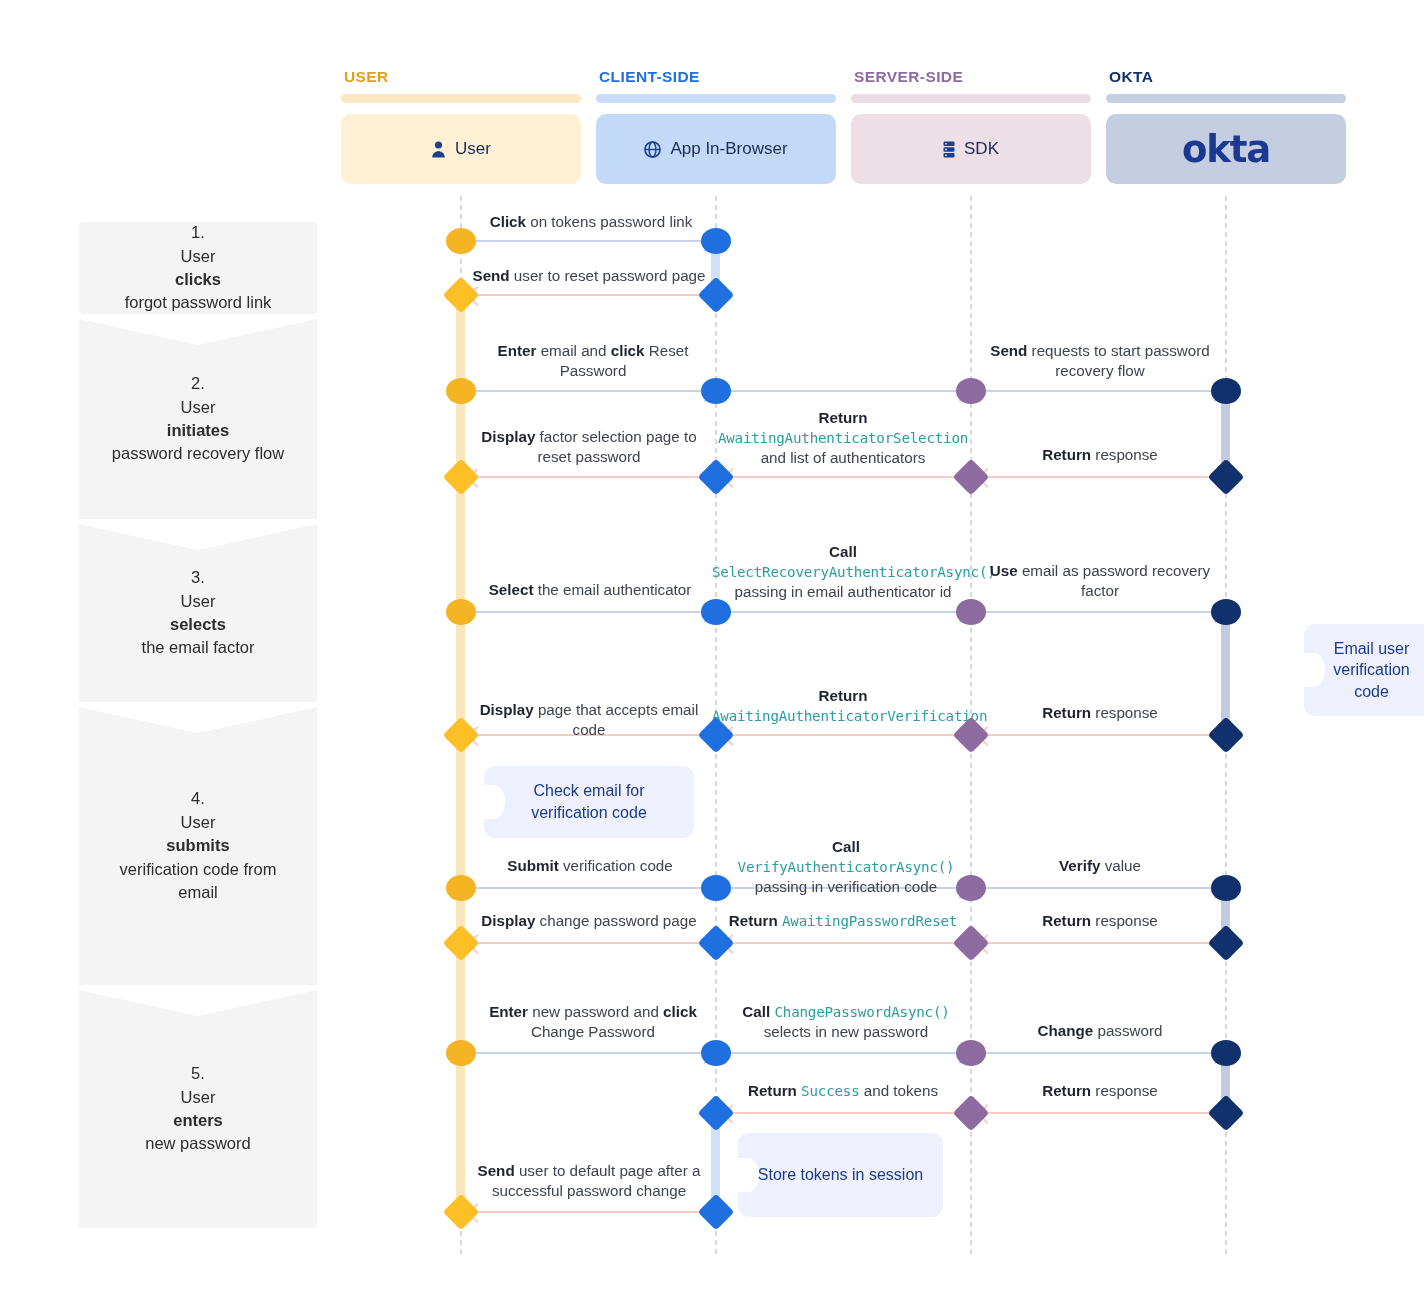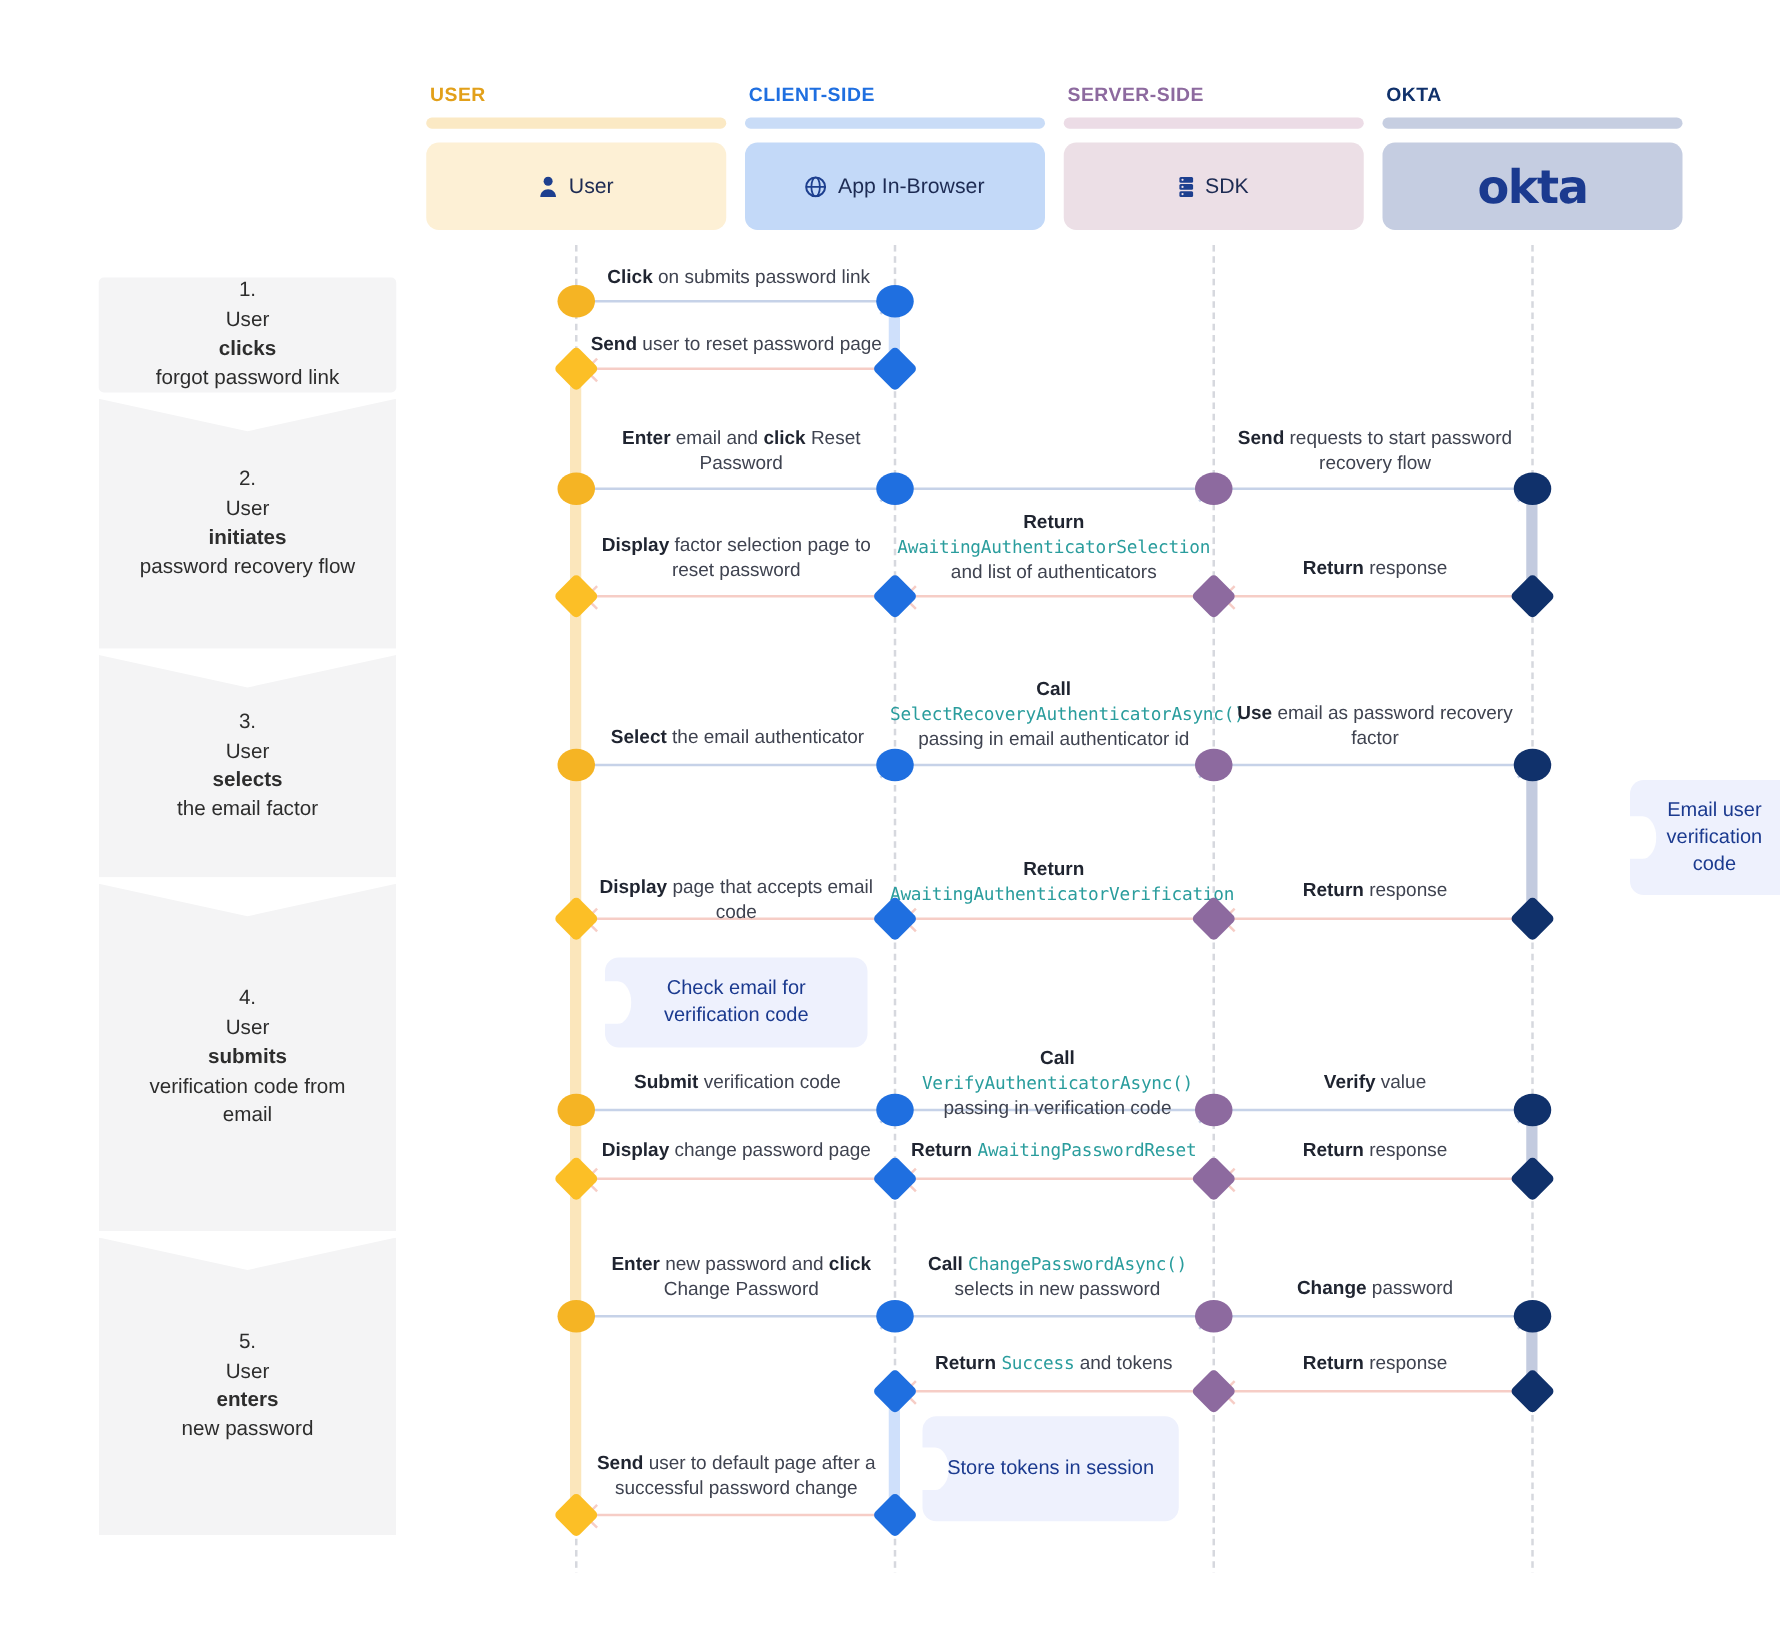--- a/index.html
+++ b/index.html
@@ -169,21 +169,21 @@
     <div class="activation" style="left:1221px;top:388px;height:90px;background:#c3cbdf;"></div>
     <div class="activation" style="left:1221px;top:608px;height:128px;background:#c3cbdf;"></div>
     <div class="activation" style="left:1221px;top:885px;height:56px;background:#c3cbdf;"></div>
     <div class="activation" style="left:1221px;top:1050px;height:62px;background:#c3cbdf;"></div>
 
     <div class="arrow fwd" style="left:475px;top:240px;width:237px;">
       <div class="shaft" style="background:#c6d2e8;"></div>
         <div class="head" style="border-color:#c6d2e8;"></div>
     </div>
     <div class="msg" style="left:466px;top:212px;width:250px;">
-      <b>Click</b><span> on submits password link</span>
+      <b>Click</b><span> on tokens password link</span>
     </div>
     <div class="marker circle" style="left:446px;top:228px;background:#f5b424;"></div>
     <div class="marker circle" style="left:701px;top:228px;background:#1f6fe0;"></div>
 
     <div class="arrow bwd" style="left:470px;top:294px;width:235px;">
       <div class="shaft" style="background:#f6cdc6;"></div>
         <div class="head" style="border-color:#f6cdc6;"></div>
     </div>
     <div class="msg" style="left:463px;top:266px;width:252px;">
       <b>Send</b><span> user to reset password page</span>

